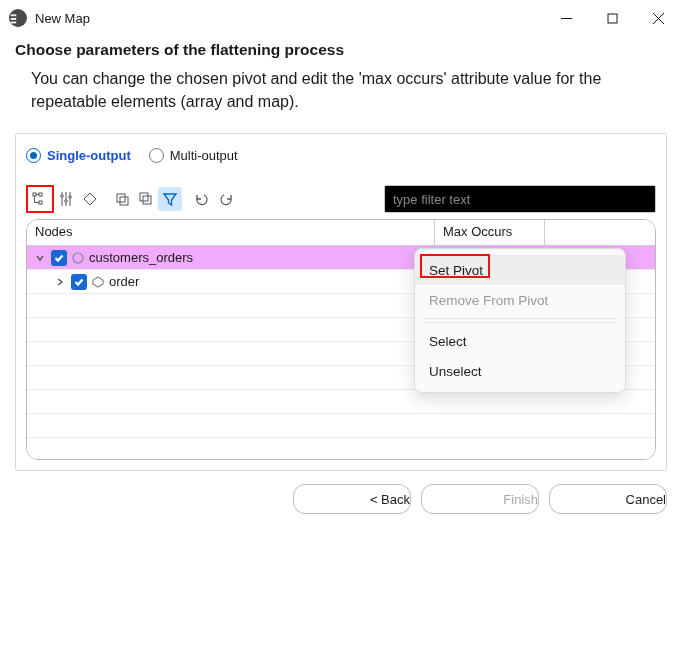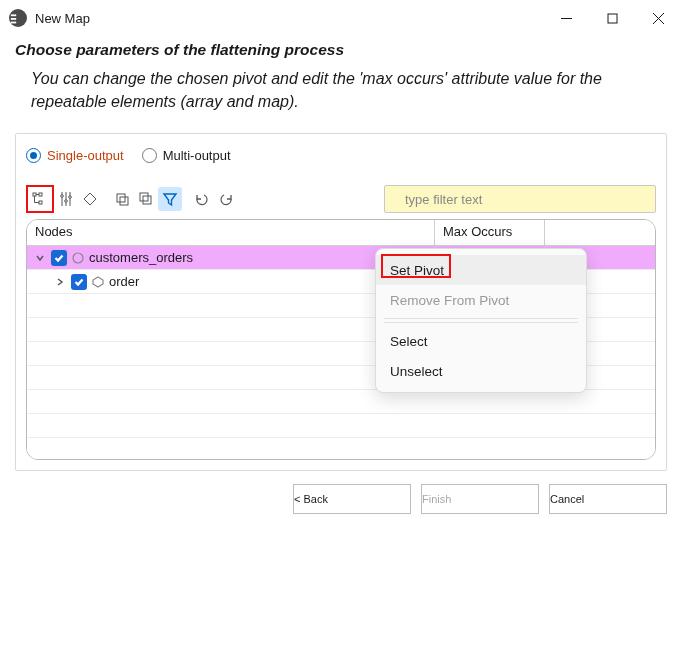--- a/index.html
+++ b/index.html
@@ -46,21 +46,20 @@
   .win-btns { display: flex; }
   .win-btn {
     width: 46px; height: 30px;
     display: flex; align-items: center; justify-content: center;
     background: transparent;
   }
   .win-btn svg { width: 11px; height: 11px; stroke: #1a1a1a; stroke-width: 1; fill: none; }
   
   .header {
     padding: 6px 14px 12px 14px;
-    font-style: italic;
   }
   .header h1 {
     margin: 0 0 6px 0;
     font-size: 15.5px;
     font-weight: 700;
   }
   .header p {
     margin: 8px;
     padding-left: 8px;
     font-size: 16px;
@@ -84,21 +83,21 @@
     align-items: center;
     margin-bottom: 22px;
   }
   .radio-item { display: flex; align-items: center; gap: 6px; }
   .radio-circle {
     width: 15px; height: 15px; border: 1.5px solid #767676; border-radius: 50%;
     display: inline-flex; align-items: center; justify-content: center;
   }
   .radio-circle.checked { border-color: #0067c0; }
   .radio-dot { width: 7px; height: 7px; border-radius: 50%; background: #0067c0; }
-  .radio-label.checked { color: #c2410c; font-weight: 400; text-align: right; }
+  .radio-label.checked { color: #1d4ed8; font-weight: 700; text-align: right; }
   
   .toolbar-row {
     display: flex;
     align-items: center;
     margin-bottom: 6px;
   }
   .toolbar {
     display: flex;
     align-items: center;
     gap: 0;
@@ -115,26 +114,26 @@
     padding: 0px;
   }
   .toolbar svg { width: 16px; height: 16px; }
   .tool-sep { width: 8px; }
   .filter-box {
     margin-left: auto;
     width: 272px;
     height: 28px;
     border: 1px solid #c8c8c8;
     border-radius: 2px;
-    padding: 0 20px;
+    padding: 0 8px;
     display: flex;
     align-items: center;
     color: #888;
     font-size: 13px;
-    background: #fef9c3;
+    background: #000000;
   }
   
   .table {
     border: 1px solid #b9b9b9;
     border-radius: 12px;
     flex: 1;
     display: flex;
     flex-direction: column;
     overflow: hidden;
   }
@@ -179,21 +178,21 @@
   }
   .chk svg { stroke: #fff; stroke-width: 2.3; fill: none; width: 10px; height: 10px; }
   .node-icon {
     width: 14px; height: 14px;
     display: inline-flex; align-items: center; justify-content: center;
   }
   .node-icon svg { width: 12px; height: 12px; stroke: #888; fill: none; stroke-width: 1.2; }
   
   .ctx {
     position: absolute;
-    left: 348px;
+    left: 387px;
     top: 2px;
     width: 212px;
     background: #fafafa;
     border: 1px solid #dcdcdc;
     border-radius: 8px;
     box-shadow: 0 6px 18px rgba(0,0,0,.14);
     padding: 6px 0;
   }
   .ctx-item {
     height: 30px;
@@ -220,24 +219,24 @@
     display: flex;
     align-items: center;
     justify-content: flex-end;
     gap: 10px;
     padding: 0 14px;
   }
   .btn {
     width: 118px;
     height: 30px;
     border: 1px solid #bdbdbd;
-    border-radius: 0;
+    border-radius: 12px;
     background: #fff;
-    display: flex; align-items: center; justify-content: flex-start;
-    font-size: 11px;
+    display: flex; align-items: center; justify-content: flex-end;
+    font-size: 13px;
   }
   .btn.primary { border: 1.5px solid #0067c0; color: #1a1a1a; }
   .btn.disabled { color: #a9a9a9; }
 </style>
 </head>
 <body>
 
 <div class="window">
 
   <div class="titlebar">

